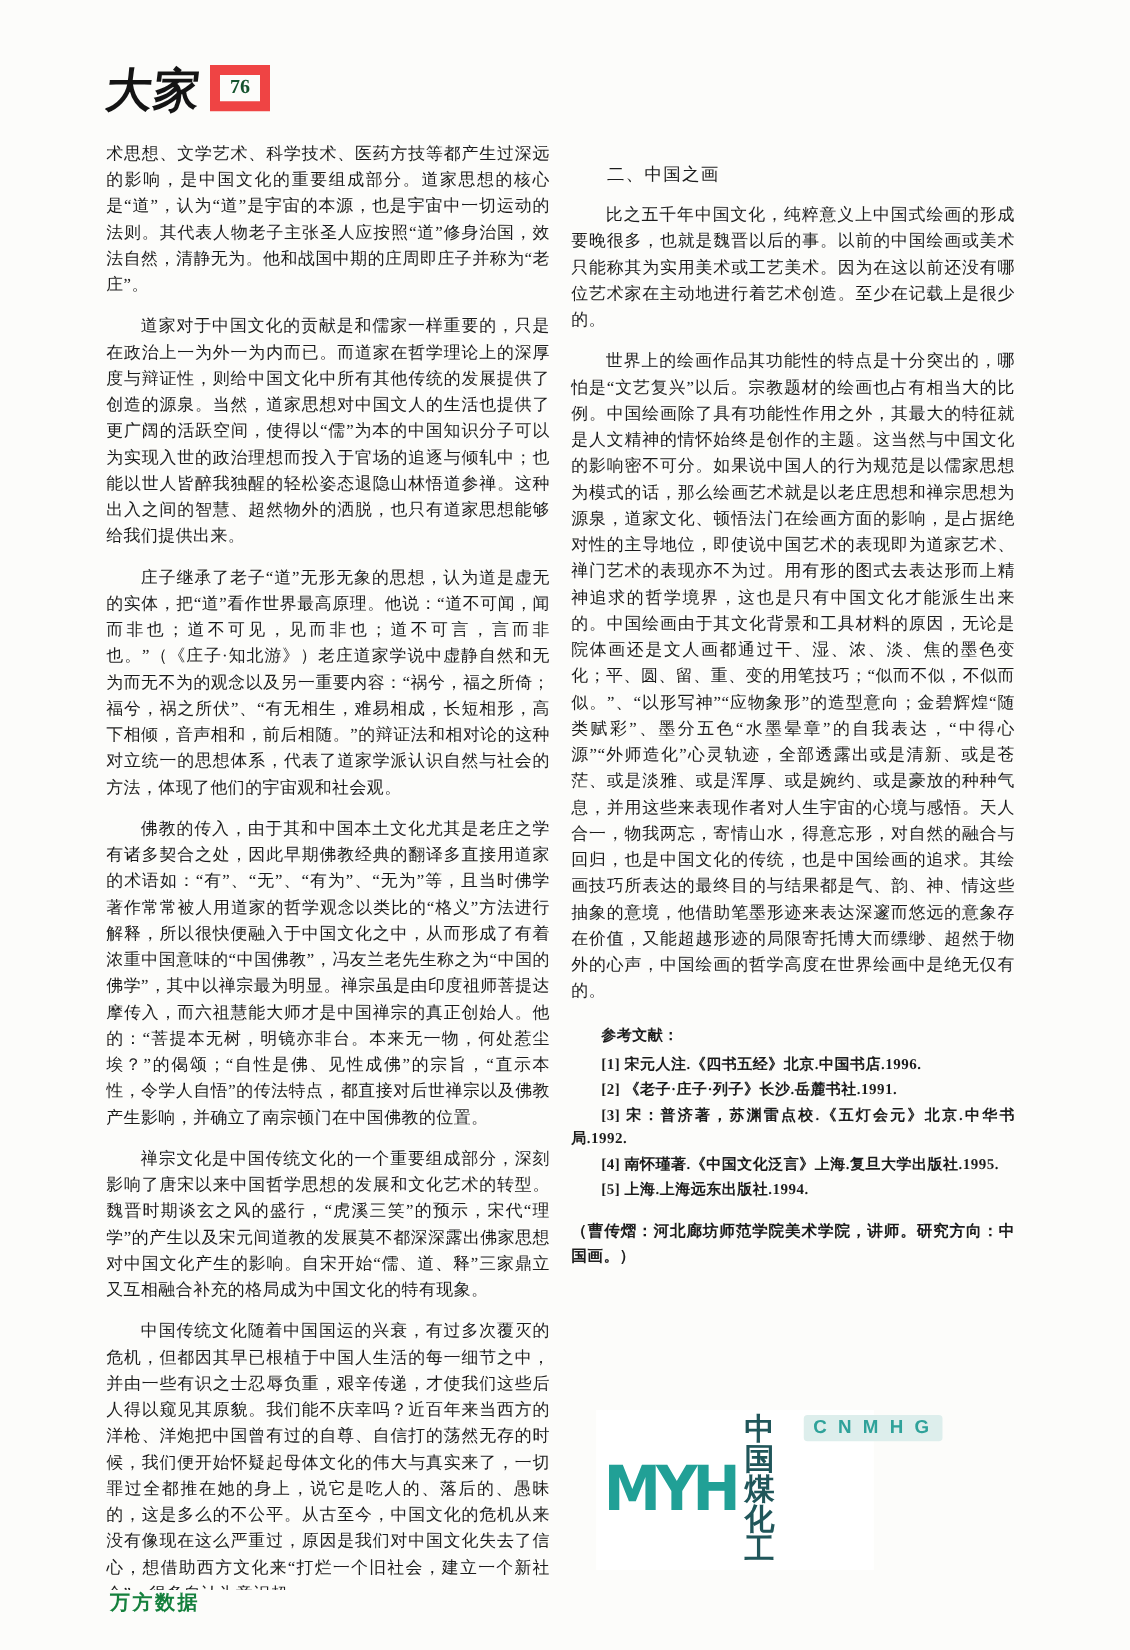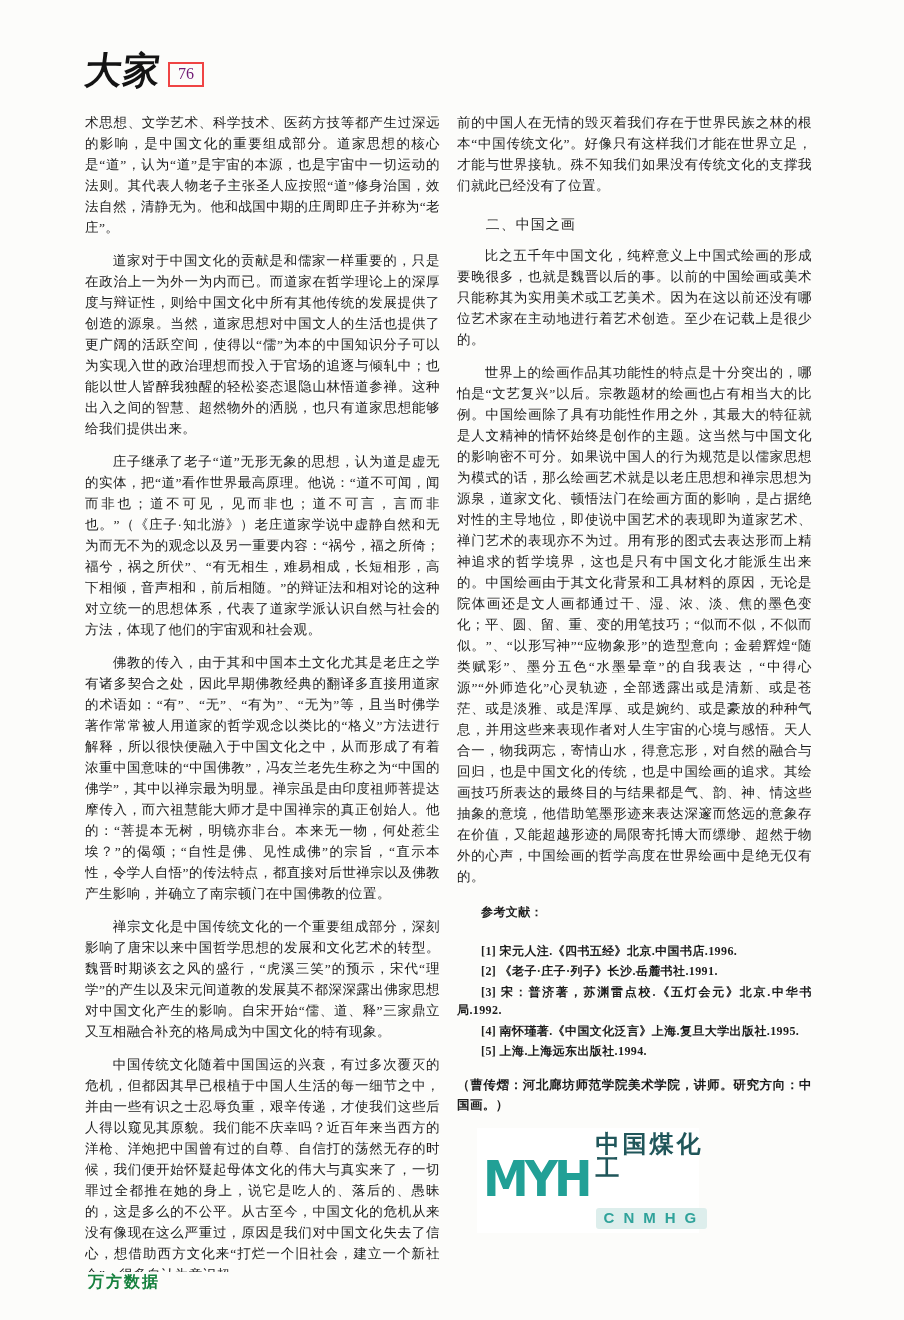--- a/index.html
+++ b/index.html
@@ -29,27 +29,27 @@
   .brand {
     font-family: "DejaVu Sans", sans-serif;
     font-weight: 900;
     font-size: 37px;
     line-height: 1;
     letter-spacing: 1px;
     transform: skewX(-7deg);
     color: #141414;
   }
   .pagenum-box {
-    border: 2px solid #ef4444;
+    border: 8px solid #ef4444;
     padding: 1px 8px 2px;
     font-family: "Liberation Serif", serif;
     font-size: 16px;
-    font-weight: normal;
+    font-weight: bold;
     line-height: 1.1;
-    color: #701a75;
+    color: #14532d;
     margin-bottom: 2px;
   }
   
   .columns {
     position: absolute;
     top: 112px;
     left: 85px;
     width: 736px;
     height: 1160px;
     display: flex;
@@ -79,21 +79,21 @@
   .refs {
     margin-top: 16px;
     font-weight: bold;
     font-size: 12px;
     line-height: 18.5px;
   }
   .refs p {
     margin: 0 0 2px;
     text-indent: 2em;
   }
-  .refs p.refs-label { margin-bottom: 20px; }
+  .refs p.refs-label { margin-bottom: 4px; }
   .author-note {
     margin-top: 14px !important;
     text-indent: 0 !important;
     font-weight: bold;
     font-size: 12.5px;
     line-height: 20px;
   }
   
   .watermark {
     position: absolute;
@@ -113,22 +113,22 @@
     font-family: "DejaVu Sans", sans-serif;
     font-weight: 900;
     font-size: 46px;
     line-height: 0.95;
     letter-spacing: -4px;
     color: #21a096;
     transform: scaleY(1.08);
   }
   .wm-text {
     display: flex;
-    flex-direction: column;
-    gap: 8px;
+    flex-direction: row;
+    gap: 20px;
     align-items: center;
   }
   .wm-name {
     font-family: "Liberation Sans", sans-serif;
     font-weight: bold;
     font-size: 24px;
     line-height: 1;
     letter-spacing: 3px;
     color: #20565a;
   }
@@ -136,21 +136,20 @@
     font-family: "Liberation Sans", sans-serif;
     font-weight: bold;
     font-size: 15px;
     line-height: 1.1;
     letter-spacing: 9px;
     color: #2fa29a;
     background: #ddeeec;
     border-radius: 3px;
     padding: 2px 2px 2px 8px;
     align-self: flex-start;
-    margin-top: 20px;
   }
   
   .footer-mark {
     position: absolute;
     top: 1272px;
     left: 88px;
     font-family: "Liberation Sans", sans-serif;
     font-weight: bold;
     font-size: 16px;
     letter-spacing: 2px;
@@ -174,21 +173,20 @@
     <div class="col">
       <p class="noindent">术思想、文学艺术、科学技术、医药方技等都产生过深远的影响，是中国文化的重要组成部分。道家思想的核心是“道”，认为“道”是宇宙的本源，也是宇宙中一切运动的法则。其代表人物老子主张圣人应按照“道”修身治国，效法自然，清静无为。他和战国中期的庄周即庄子并称为“老庄”。</p>
       <p>道家对于中国文化的贡献是和儒家一样重要的，只是在政治上一为外一为内而已。而道家在哲学理论上的深厚度与辩证性，则给中国文化中所有其他传统的发展提供了创造的源泉。当然，道家思想对中国文人的生活也提供了更广阔的活跃空间，使得以“儒”为本的中国知识分子可以为实现入世的政治理想而投入于官场的追逐与倾轧中；也能以世人皆醉我独醒的轻松姿态退隐山林悟道参禅。这种出入之间的智慧、超然物外的洒脱，也只有道家思想能够给我们提供出来。</p>
       <p>庄子继承了老子“道”无形无象的思想，认为道是虚无的实体，把“道”看作世界最高原理。他说：“道不可闻，闻而非也；道不可见，见而非也；道不可言，言而非也。”（《庄子·知北游》）老庄道家学说中虚静自然和无为而无不为的观念以及另一重要内容：“祸兮，福之所倚；福兮，祸之所伏”、“有无相生，难易相成，长短相形，高下相倾，音声相和，前后相随。”的辩证法和相对论的这种对立统一的思想体系，代表了道家学派认识自然与社会的方法，体现了他们的宇宙观和社会观。</p>
       <p>佛教的传入，由于其和中国本土文化尤其是老庄之学有诸多契合之处，因此早期佛教经典的翻译多直接用道家的术语如：“有”、“无”、“有为”、“无为”等，且当时佛学著作常常被人用道家的哲学观念以类比的“格义”方法进行解释，所以很快便融入于中国文化之中，从而形成了有着浓重中国意味的“中国佛教”，冯友兰老先生称之为“中国的佛学”，其中以禅宗最为明显。禅宗虽是由印度祖师菩提达摩传入，而六祖慧能大师才是中国禅宗的真正创始人。他的：“菩提本无树，明镜亦非台。本来无一物，何处惹尘埃？”的偈颂；“自性是佛、见性成佛”的宗旨，“直示本性，令学人自悟”的传法特点，都直接对后世禅宗以及佛教产生影响，并确立了南宗顿门在中国佛教的位置。</p>
       <p>禅宗文化是中国传统文化的一个重要组成部分，深刻影响了唐宋以来中国哲学思想的发展和文化艺术的转型。魏晋时期谈玄之风的盛行，“虎溪三笑”的预示，宋代“理学”的产生以及宋元间道教的发展莫不都深深露出佛家思想对中国文化产生的影响。自宋开始“儒、道、释”三家鼎立又互相融合补充的格局成为中国文化的特有现象。</p>
       <p>中国传统文化随着中国国运的兴衰，有过多次覆灭的危机，但都因其早已根植于中国人生活的每一细节之中，并由一些有识之士忍辱负重，艰辛传递，才使我们这些后人得以窥见其原貌。我们能不庆幸吗？近百年来当西方的洋枪、洋炮把中国曾有过的自尊、自信打的荡然无存的时候，我们便开始怀疑起母体文化的伟大与真实来了，一切罪过全都推在她的身上，说它是吃人的、落后的、愚昧的，这是多么的不公平。从古至今，中国文化的危机从来没有像现在这么严重过，原因是我们对中国文化失去了信心，想借助西方文化来“打烂一个旧社会，建立一个新社会”。很多自认为意识超</p>
     </div>
 
     <div class="col">
-      <p class="noindent">前的中国人在无情的毁灭着我们存在于世界民族之林的根本“中国传统文化”。好像只有这样我们才能在世界立足，才能与世界接轨。殊不知我们如果没有传统文化的支撑我们就此已经没有了位置。</p>
       <div class="heading">二、中国之画</div>
       <p>比之五千年中国文化，纯粹意义上中国式绘画的形成要晚很多，也就是魏晋以后的事。以前的中国绘画或美术只能称其为实用美术或工艺美术。因为在这以前还没有哪位艺术家在主动地进行着艺术创造。至少在记载上是很少的。</p>
       <p>世界上的绘画作品其功能性的特点是十分突出的，哪怕是“文艺复兴”以后。宗教题材的绘画也占有相当大的比例。中国绘画除了具有功能性作用之外，其最大的特征就是人文精神的情怀始终是创作的主题。这当然与中国文化的影响密不可分。如果说中国人的行为规范是以儒家思想为模式的话，那么绘画艺术就是以老庄思想和禅宗思想为源泉，道家文化、顿悟法门在绘画方面的影响，是占据绝对性的主导地位，即使说中国艺术的表现即为道家艺术、禅门艺术的表现亦不为过。用有形的图式去表达形而上精神追求的哲学境界，这也是只有中国文化才能派生出来的。中国绘画由于其文化背景和工具材料的原因，无论是院体画还是文人画都通过干、湿、浓、淡、焦的墨色变化；平、圆、留、重、变的用笔技巧；“似而不似，不似而似。”、“以形写神”“应物象形”的造型意向；金碧辉煌“随类赋彩”、墨分五色“水墨晕章”的自我表达，“中得心源”“外师造化”心灵轨迹，全部透露出或是清新、或是苍茫、或是淡雅、或是浑厚、或是婉约、或是豪放的种种气息，并用这些来表现作者对人生宇宙的心境与感悟。天人合一，物我两忘，寄情山水，得意忘形，对自然的融合与回归，也是中国文化的传统，也是中国绘画的追求。其绘画技巧所表达的最终目的与结果都是气、韵、神、情这些抽象的意境，他借助笔墨形迹来表达深邃而悠远的意象存在价值，又能超越形迹的局限寄托博大而缥缈、超然于物外的心声，中国绘画的哲学高度在世界绘画中是绝无仅有的。</p>
 
       <div class="refs">
         <p class="refs-label">参考文献：</p>
         <p>[1] 宋元人注.《四书五经》北京.中国书店.1996.</p>
         <p>[2] 《老子·庄子·列子》长沙.岳麓书社.1991.</p>
         <p>[3] 宋：普济著，苏渊雷点校.《五灯会元》北京.中华书局.1992.</p>
         <p>[4] 南怀瑾著.《中国文化泛言》上海.复旦大学出版社.1995.</p>

